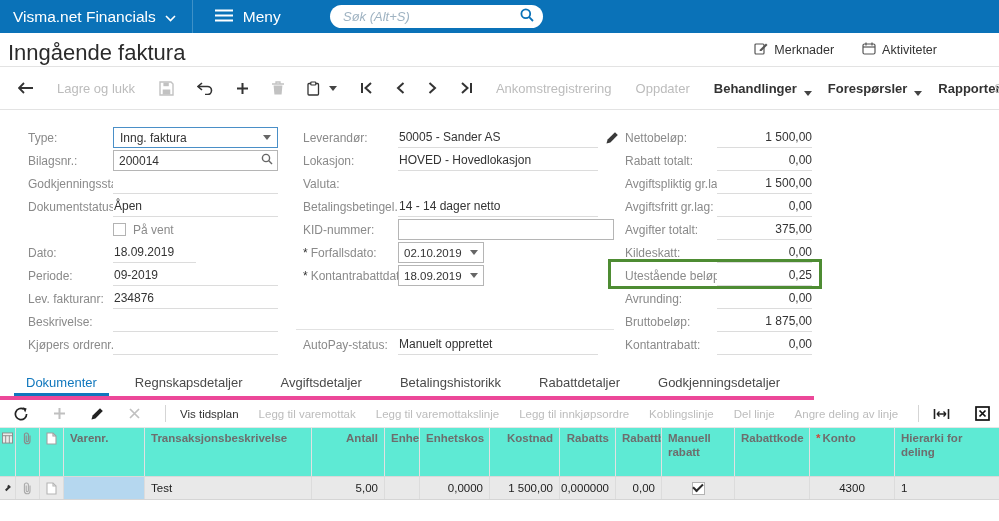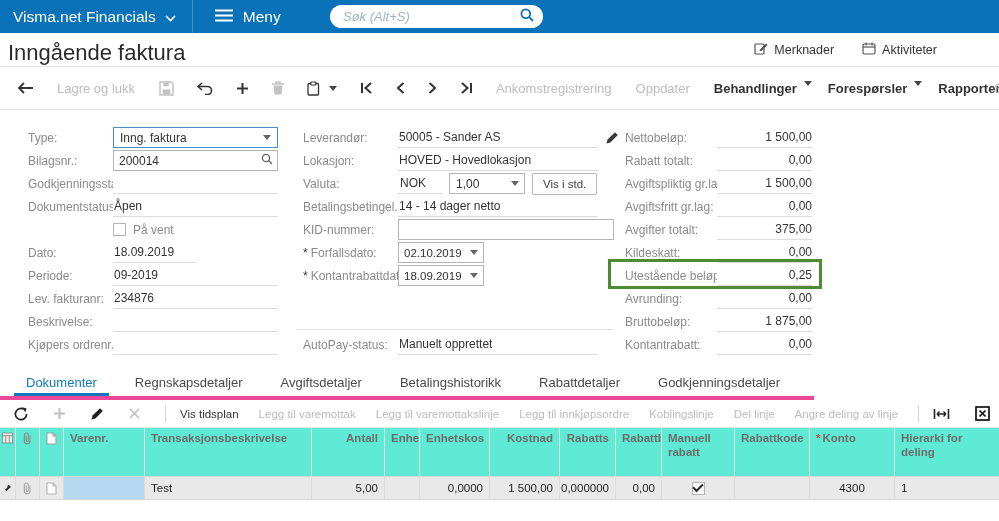--- a/index.html
+++ b/index.html
@@ -26,21 +26,21 @@
   .page-title { position:absolute; left:8px; top:7px; font-size:22px; color:#2b2b2b; }
   .head-actions { position:absolute; right:62px; top:9px; display:flex; gap:28px; }
   .head-action { display:flex; align-items:center; gap:6px; font-size:12.5px; color:#333; cursor:pointer; }
 
   
   .toolbar { position:absolute; top:67px; left:0; width:999px; height:43px; background:#fff;
     border-bottom:1px solid #e3e3e3; display:flex; align-items:center; padding-left:18px; overflow:hidden; }
   .tbi { display:flex; align-items:center; margin-right:23px; cursor:pointer; }
   .tb-text { font-size:13px; margin-right:24px; cursor:pointer; white-space:nowrap; }
   .tb-text.disabled, .gt-text.disabled { color:#bcbcbc; cursor:default; }
-  .tb-menu { display:flex; align-items:flex-start; gap:7px; font-size:13px; font-weight:bold;
+  .tb-menu { display:flex; align-items:flex-end; gap:7px; font-size:13px; font-weight:bold;
     color:#333; margin-right:16px; cursor:pointer; white-space:nowrap; }
   .caret-down { width:0; height:0; border-left:4px solid transparent; border-right:4px solid transparent;
     border-top:5px solid #444; display:inline-block; }
   .tb-clip { position:absolute; right:-4px; top:14px; font-size:13px; color:#bcbcbc; }
 
   
   .form { position:absolute; top:110px; left:0; width:999px; height:262px; background:#fff; font-size:12px; }
   .fcol { position:absolute; top:16px; }
   .fcol .frow { height:23px; display:flex; align-items:center; }
   .flabel { color:#8a8a8a; white-space:nowrap; overflow:hidden; }
@@ -326,28 +326,20 @@
           </div>
       </div>
       <div class="frow">
         <span class="flabel">Lokasjon:</span>
         <div class="ctrl">
             <div class="uline">HOVED - Hovedlokasjon</div>
           </div>
       </div>
       <div class="frow">
         <span class="flabel">Valuta:</span>
-        <div class="ctrl">
-          <div class="nokbox">NOK</div>
-          <div class="ratebox">
-              <span>1,00</span>
-              <span class="caret-down"></span>
-            </div>
-          <div class="btn">Vis i std.</div>
-        </div>
       </div>
       <div class="frow">
         <span class="flabel">Betalingsbetingel...</span>
         <div class="ctrl">
             <div class="uline">14 - 14 dager netto</div>
           </div>
       </div>
       <div class="frow">
         <span class="flabel">KID-nummer:</span>
         <div class="ctrl">

